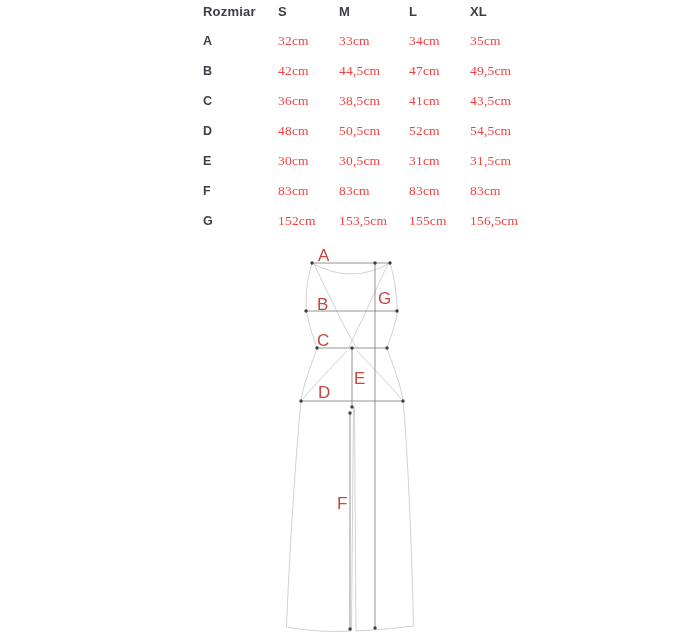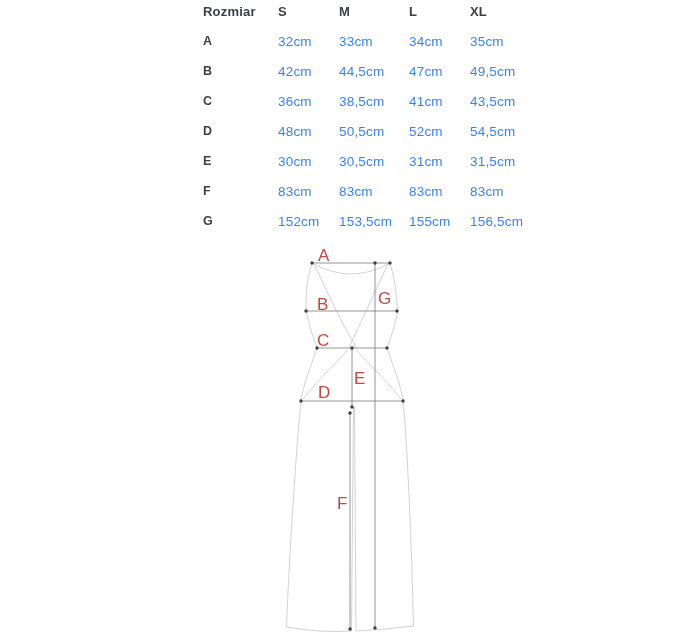--- a/index.html
+++ b/index.html
@@ -23,21 +23,21 @@
     height:30px;align-items:center;
   }
   .cell{white-space:nowrap;padding-left:16px;}
   .cell.head{
     font-weight:700;font-size:13px;color:#3d3e46;letter-spacing:.2px;
   }
   .cell.rlabel{
     font-weight:700;font-size:12.5px;color:#3d3e46;letter-spacing:.2px;
   }
   .cell.val{
-    font-weight:400;font-size:13.5px;color:#3b82f6;letter-spacing:.2px;
+    font-weight:400;font-size:13.5px;color:#ef4444;letter-spacing:.2px;font-family:Liberation Serif, serif;
   }
   .diagram{
     position:absolute;left:250px;top:240px;width:220px;height:402px;
   }
   .diagram .outline{stroke:var(--outline);stroke-width:1;fill:none;}
   .diagram .measure{stroke:var(--measure);stroke-width:.8;fill:none;}
   .diagram .dot{fill:var(--dot);stroke:none;}
   .diagram text{
     font-family:"Liberation Sans","DejaVu Sans",sans-serif;
     font-size:17px;fill:var(--red);font-weight:400;

